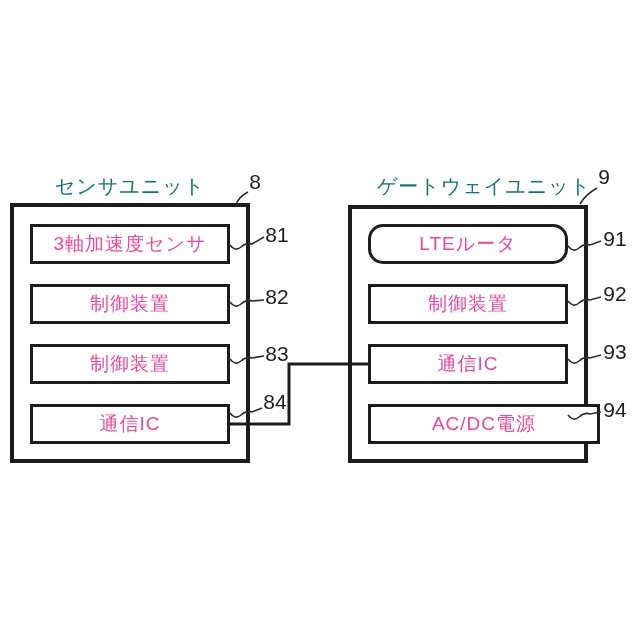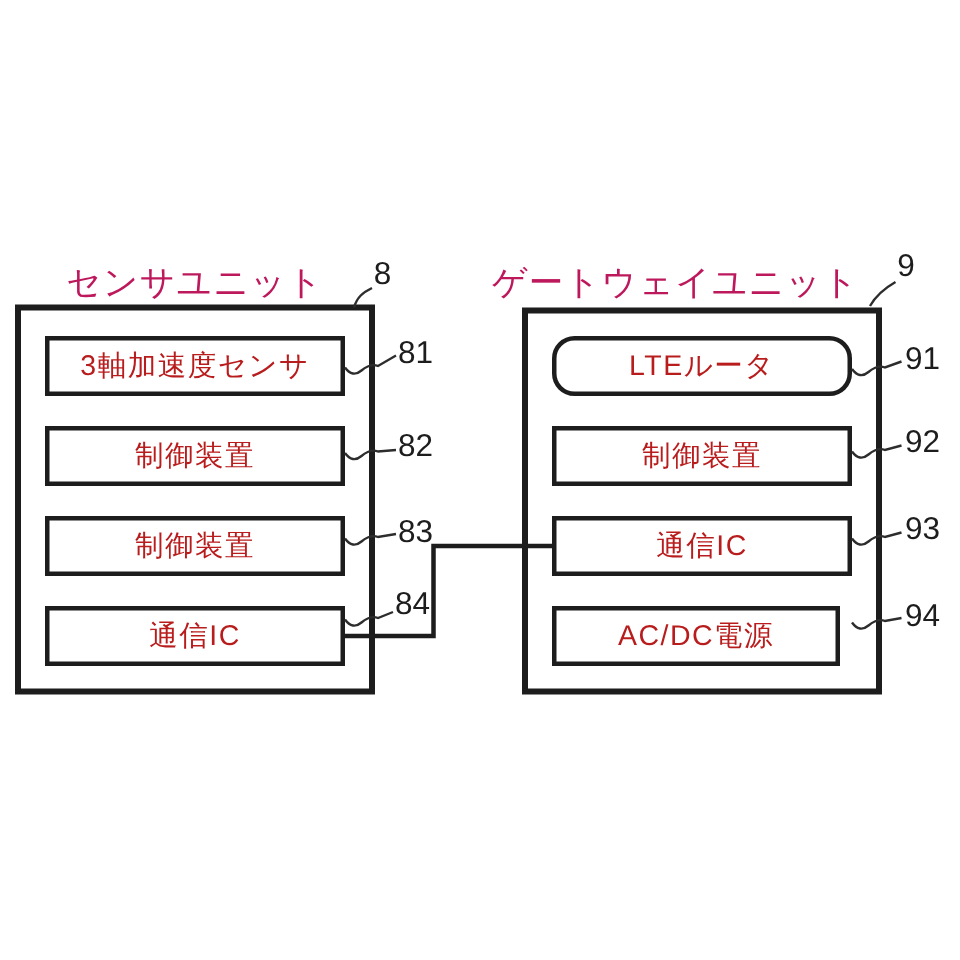--- a/index.html
+++ b/index.html
@@ -7,44 +7,44 @@
     position: relative;
     width: 640px;
     height: 640px;
     background: #ffffff;
     font-family: "Liberation Sans", "DejaVu Sans", sans-serif;
     color: #1d1d1d;
     overflow: hidden;
   }
   .unit-title {
     position: absolute;
-    font-size: 23px;
+    font-size: 20px;
     letter-spacing: 1px;
     text-align: center;
     white-space: nowrap;
-    color: #be185d;
+    color: #0f766e;
   }
   .outer-box {
     position: absolute;
     border: 4px solid #1d1d1d;
     box-sizing: border-box;
     background: transparent;
   }
   .block {
     position: absolute;
     border: 3px solid #1d1d1d;
     box-sizing: border-box;
     background: #ffffff;
     display: flex;
     align-items: center;
     justify-content: center;
     font-size: 19px;
     letter-spacing: 1px;
     white-space: nowrap;
-    color: #b91c1c;
+    color: #ec4899;
   }
   .overlay {
     position: absolute;
     left: 0; top: 0;
     width: 640px; height: 640px;
     pointer-events: none;
   }
   .conn { stroke: #1d1d1d; stroke-width: 3; fill: none; }
   .leader { stroke: #2d2d2d; stroke-width: 1.6; fill: none; }
   .ref-num {
@@ -53,35 +53,35 @@
     fill: #1d1d1d;
     text-anchor: middle;
   }
 </style>
 </head>
 <body>
 
 <div class="canvas">
 
   <div class="unit-title" style="left:10px; top:173px; width:240px;">センサユニット</div>
-  <div class="unit-title" style="left:328px; top:173px; width:240px;text-align:center;">ゲートウェイユニット</div>
+  <div class="unit-title" style="left:364px; top:173px; width:240px;text-align:center;">ゲートウェイユニット</div>
 
   <div class="outer-box" style="left:10px; top:203px; width:240px; height:260px;"></div>
 
   <div class="block" style="left:30px; top:224px; width:200px; height:40px;">3軸加速度センサ</div>
   <div class="block" style="left:30px; top:284px; width:200px; height:40px;">制御装置</div>
   <div class="block" style="left:30px; top:344px; width:200px; height:40px;">制御装置</div>
   <div class="block" style="left:30px; top:404px; width:200px; height:40px;">通信IC</div>
 
   <div class="outer-box" style="left:348px; top:205px; width:240px; height:258px;"></div>
 
   <div class="block" style="left:368px; top:224px; width:200px; height:40px;border-radius:15px;">LTEルータ</div>
   <div class="block" style="left:368px; top:284px; width:200px; height:40px;">制御装置</div>
   <div class="block" style="left:368px; top:344px; width:200px; height:40px;">通信IC</div>
-  <div class="block" style="left:368px; top:404px; width:192px; height:40px;">AC/DC電源</div>
+  <div class="block" style="left:368px; top:404px; width:232px; height:40px;">AC/DC電源</div>
 
   <svg class="overlay" viewBox="0 0 640 640" xmlns="http://www.w3.org/2000/svg">
 
     <path class="conn" d="M230,424 H289 V364 H368"></path>
 
     <path class="leader" d="M230,245 q5,7 11,2 t11,-3 L264,237"></path>
     <path class="leader" d="M230,302 q5,7 11,2 t11,-3 L264,300"></path>
     <path class="leader" d="M230,359 q5,7 11,2 t11,-3 L264,356"></path>
     <path class="leader" d="M230,413 q5,7 11,2 t11,-3 L262,408"></path>
 

